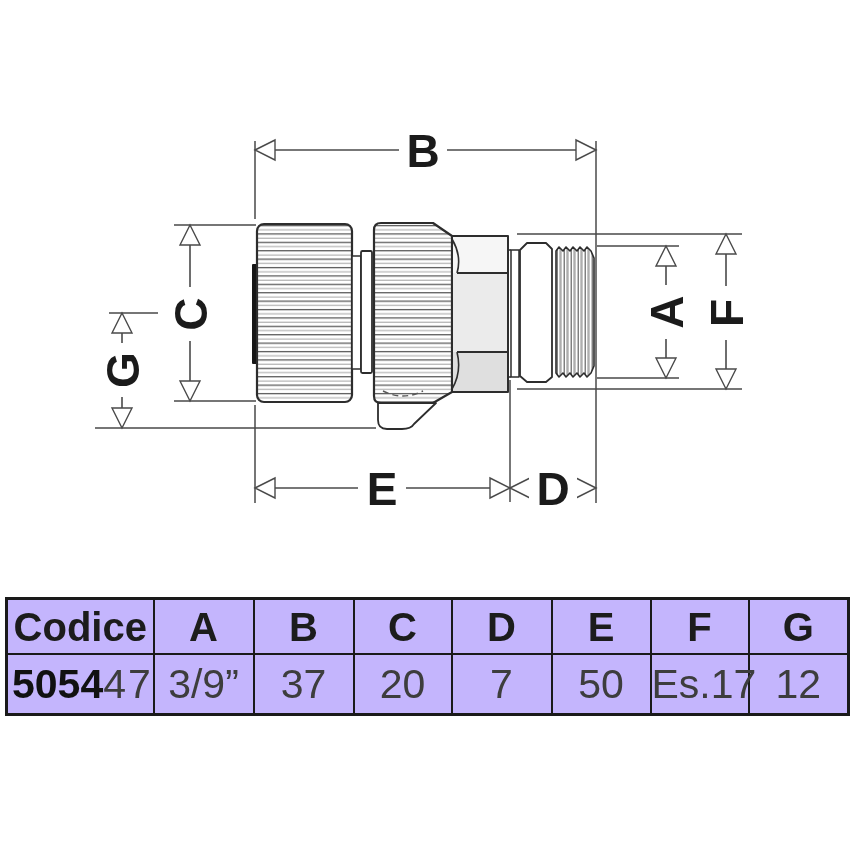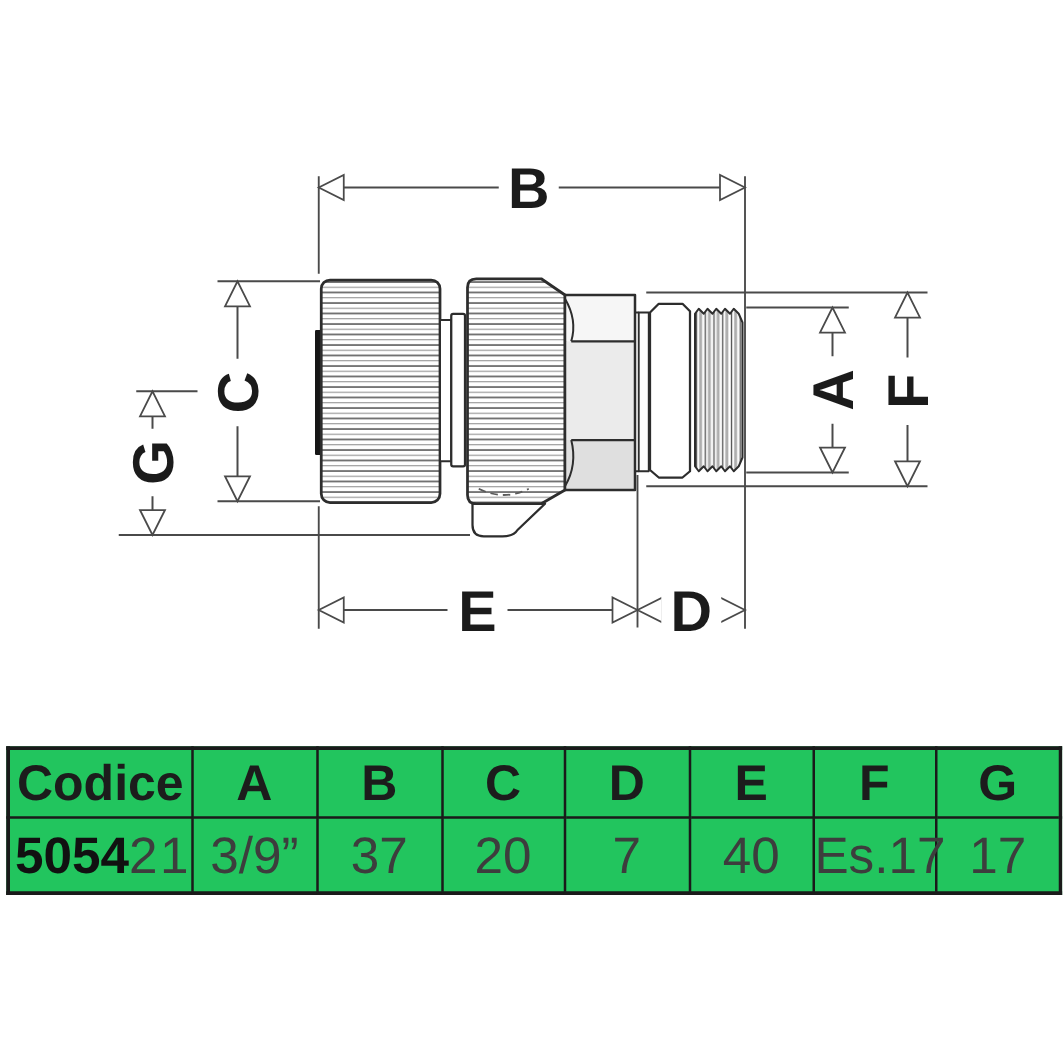--- a/index.html
+++ b/index.html
@@ -2,21 +2,21 @@
 <html><head>
 <meta charset="utf-8">
 <style>
   html,body{margin:0;padding:0;background:#fff;}
   .wrap{position:relative;width:850px;height:850px;background:#fff;overflow:hidden;
         font-family:"Liberation Sans",sans-serif;}
   .drawing{position:absolute;left:0;top:0;}
   .dim-label{font-family:"Liberation Sans",sans-serif;font-weight:700;font-size:46px;
              fill:#1b1b1b;text-anchor:middle;}
   .spec{position:absolute;left:5px;top:597px;width:842px;border-collapse:collapse;
-        table-layout:fixed;background:#22c55e;}
+        table-layout:fixed;background:#c4b5fd;}
   .spec,".spec th",.spec td{box-sizing:border-box;}
   .spec{border:3px solid #1a1a1a;}
   .spec th,.spec td{border:2px solid #1a1a1a;padding:0;line-height:1;vertical-align:middle;}
   .spec th{height:53px;font-size:40px;font-weight:700;color:#1c1c1c;text-align:center;}
   .spec td{height:58px;font-size:41px;font-weight:400;color:#3d3d3d;text-align:center;
            font-family:"Liberation Sans",sans-serif;}
   .code-cell{text-align:left !important;padding-left:4px !important;white-space:nowrap;}
   .code-bold{font-weight:700;color:#111;}
   .code-light{font-weight:400;color:#3d3d3d;letter-spacing:2px;}
 </style>
@@ -147,25 +147,25 @@
         <th>B</th>
         <th>C</th>
         <th>D</th>
         <th>E</th>
         <th>F</th>
         <th>G</th>
       </tr>
     </thead>
     <tbody>
       <tr>
-        <td class="code-cell"><span class="code-bold">5054</span><span class="code-light">21</span></td>
+        <td class="code-cell"><span class="code-bold">5054</span><span class="code-light">47</span></td>
         <td>3/9”</td>
         <td>37</td>
         <td>20</td>
         <td>7</td>
-        <td>40</td>
+        <td>50</td>
         <td>Es.17</td>
-        <td>17</td>
+        <td>12</td>
       </tr>
     </tbody>
   </table>
 
 </div>
 
 </body></html>

